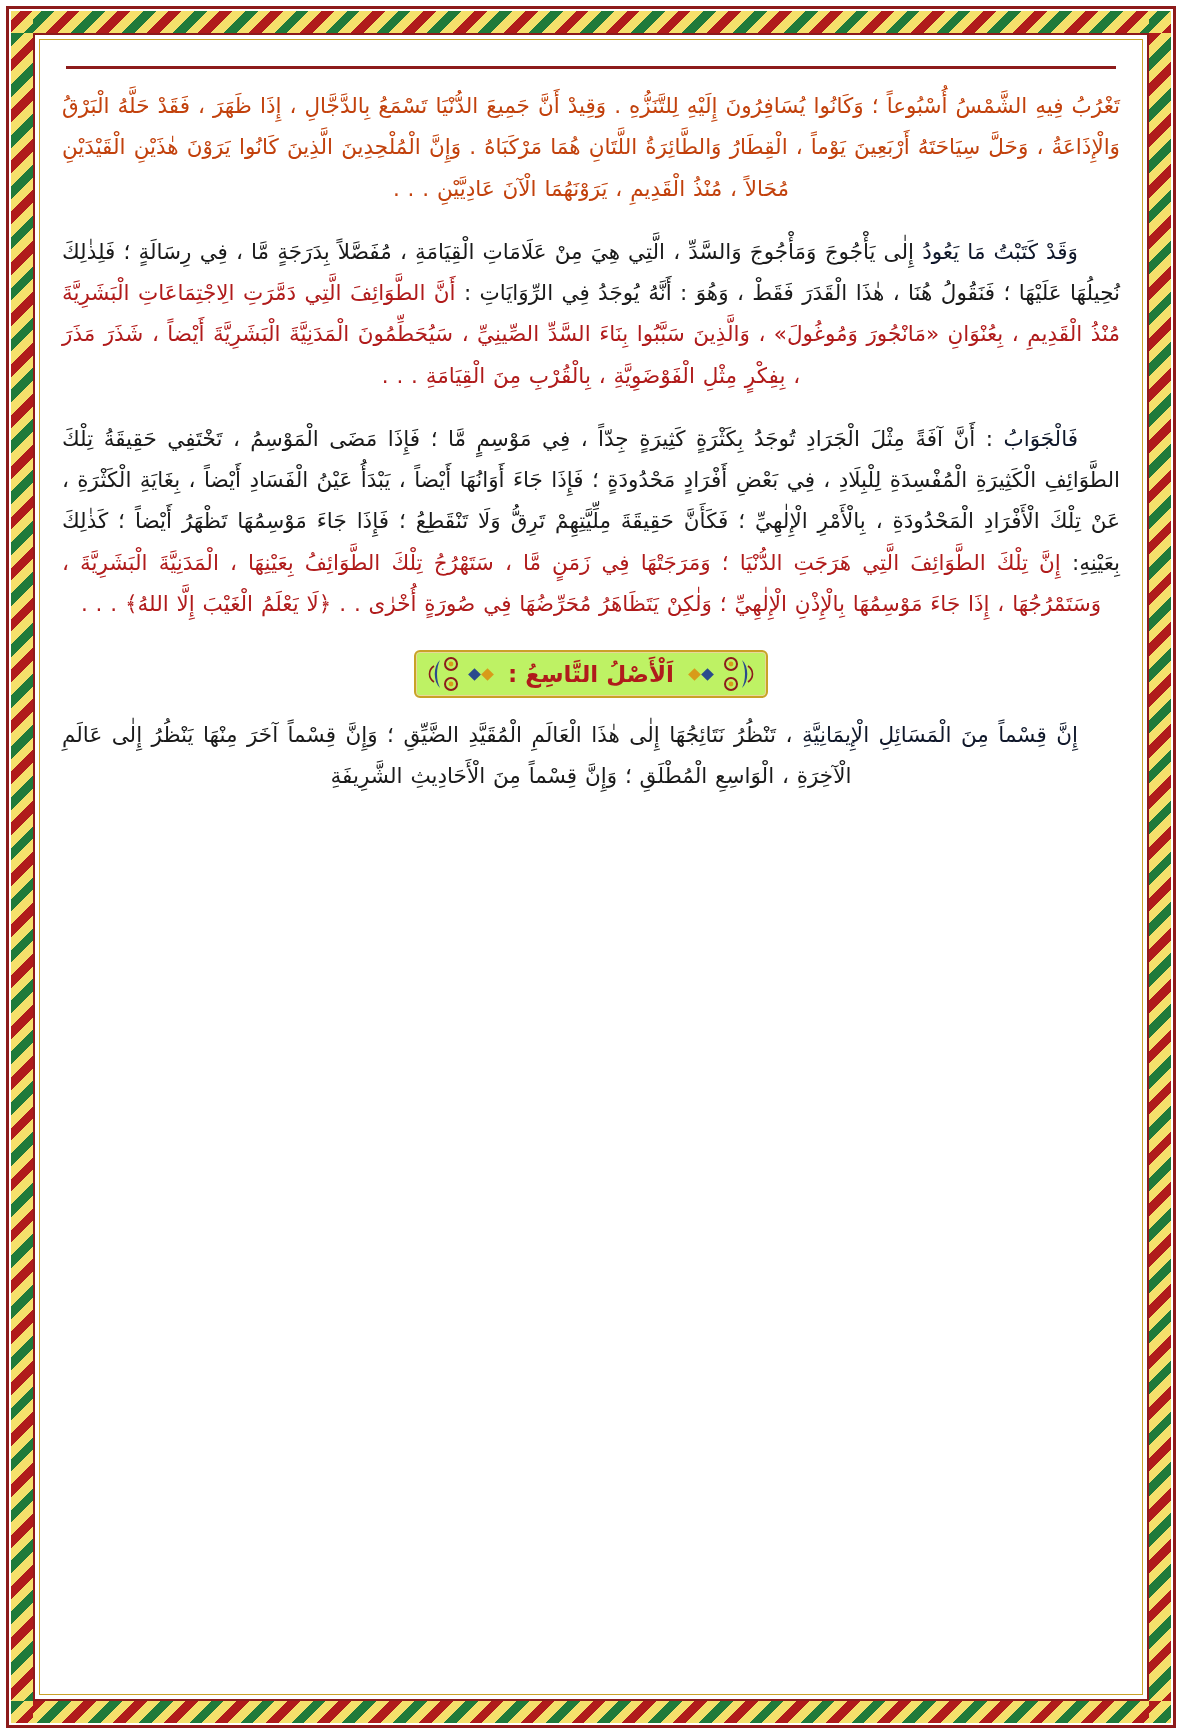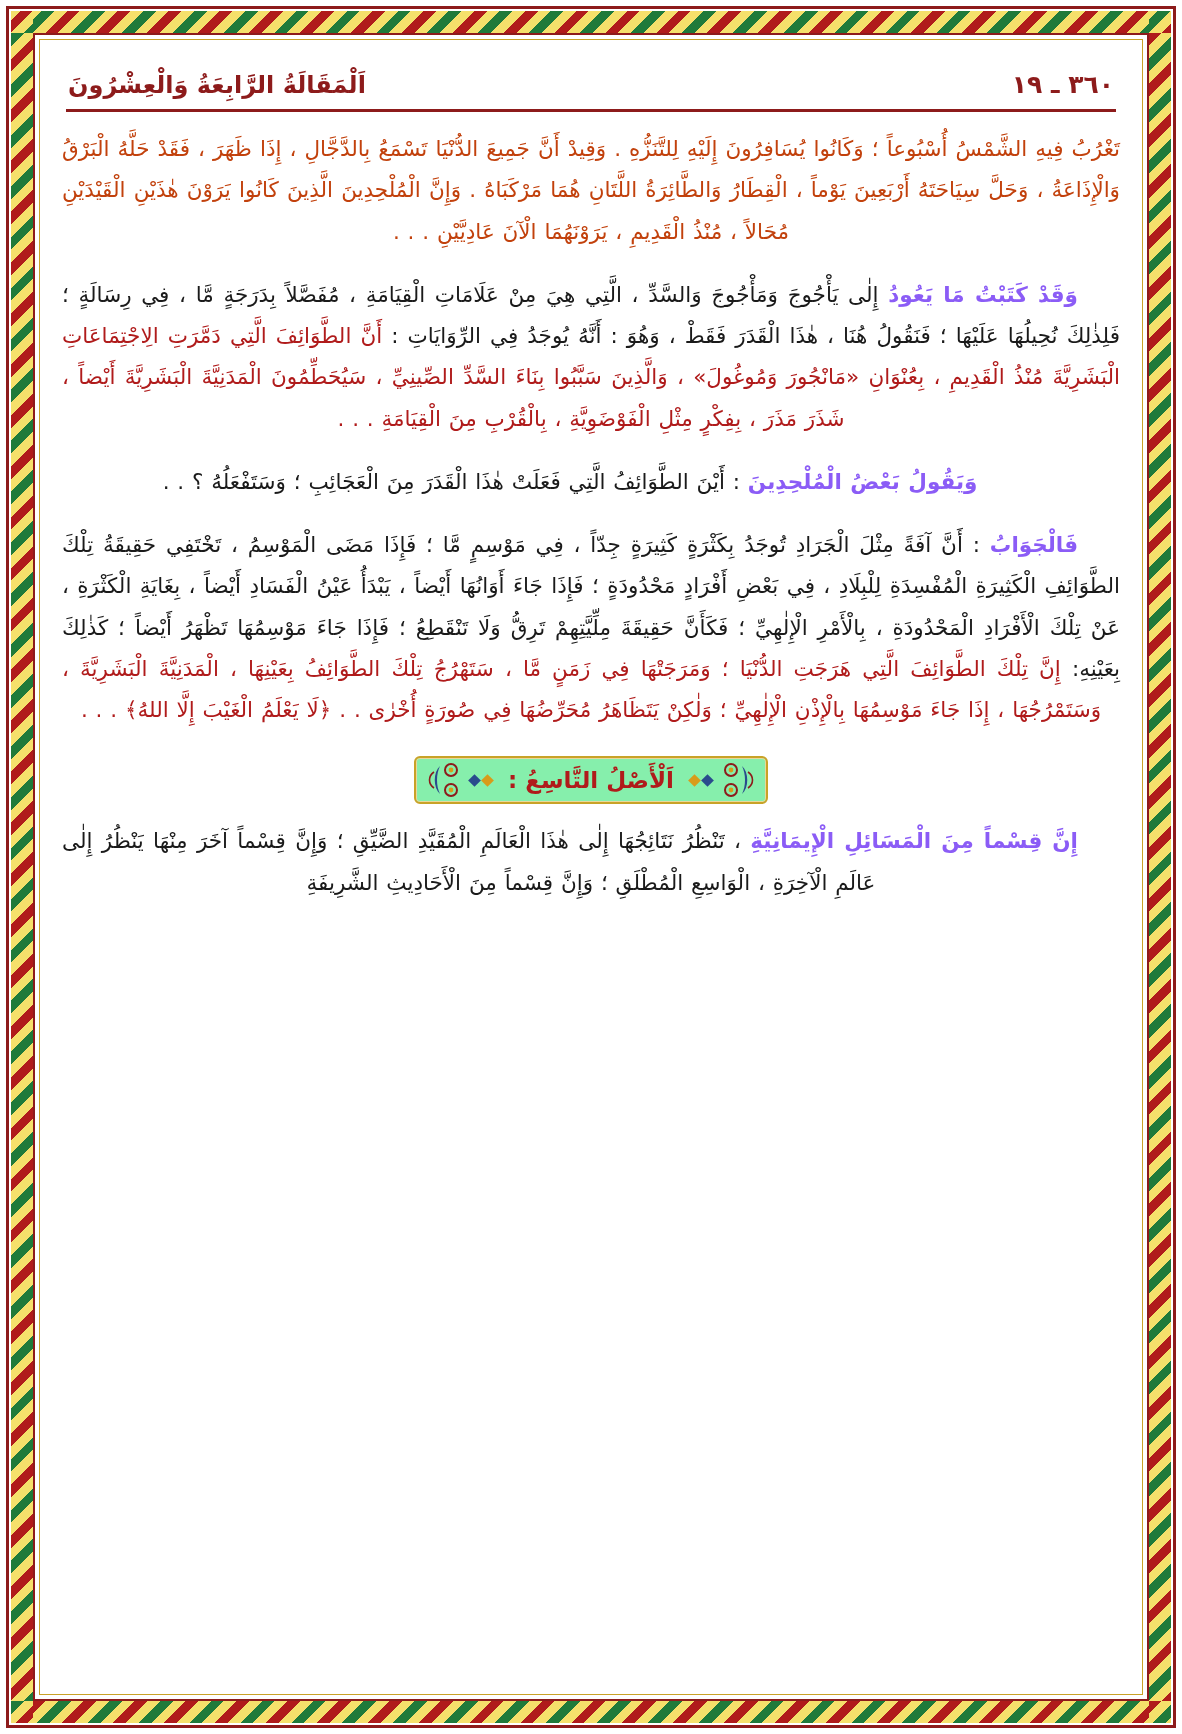--- a/index.html
+++ b/index.html
@@ -99,41 +99,41 @@
     text-align: justify;
     text-align-last: center;
     color: #1a1a1a;
     word-spacing: 1px;
   }
   p.red {
     color: #c2410c;
   }
   .indent { display: inline-block; width: 42px; }
   .lead {
-    color: #8b5cf6;
-    font-weight: bold;
+    color: #0f172a;
+    font-weight: normal;
   }
   .redrun { color: #b01b1b; }
   .sectioned { text-align-last: right; }
 
   
   .section-head {
     display: flex;
     justify-content: center;
     align-items: center;
     margin: 26px 0 16px 0;
   }
   .ornament-bar {
     display: flex;
     align-items: center;
     justify-content: center;
     gap: 10px;
     border: 2px solid #c9a227;
     border-radius: 6px;
-    background: #86efac;
+    background: #bef264;
     padding: 4px 10px;
     box-shadow: 0 0 0 1px #e8d89a inset;
   }
   .orn-side {
     width: 34px;
     height: 36px;
     position: relative;
   }
   .orn-side svg { display: block; }
   .section-title {
@@ -160,37 +160,30 @@
 
 <div class="page">
 
   <div class="frame-outer"></div>
   <div class="frame-band"></div>
   <div class="frame-band-inner"></div>
   <div class="frame-inner-line"></div>
 
   <div class="content">
 
-    <div class="header">
-      <div class="chapter-title">اَلْمَقَالَةُ الرَّابِعَةُ وَالْعِشْرُونَ</div>
-      <div class="page-number">٣٦٠ ـ ١٩</div>
-    </div>
     <div class="header-rule"></div>
 
     <div class="body">
 
       <p class="para red">تَغْرُبُ فِيهِ الشَّمْسُ أُسْبُوعاً ؛ وَكَانُوا يُسَافِرُونَ إِلَيْهِ لِلتَّنَزُّهِ . وَقِيدْ أَنَّ جَمِيعَ الدُّنْيَا تَسْمَعُ بِالدَّجَّالِ ، إِذَا ظَهَرَ ، فَقَدْ حَلَّهُ الْبَرْقُ وَالْإِذَاعَةُ ، وَحَلَّ سِيَاحَتَهُ أَرْبَعِينَ يَوْماً ، الْقِطَارُ وَالطَّائِرَةُ اللَّتَانِ هُمَا مَرْكَبَاهُ . وَإِنَّ الْمُلْحِدِينَ الَّذِينَ كَانُوا يَرَوْنَ هٰذَيْنِ الْقَيْدَيْنِ مُحَالاً ، مُنْذُ الْقَدِيمِ ، يَرَوْنَهُمَا الْآنَ عَادِيَّيْنِ . . .</p>
 
       <p class="para">
         <span class="indent"></span><span class="lead">وَقَدْ كَتَبْتُ مَا يَعُودُ</span><span> إِلٰى يَأْجُوجَ وَمَأْجُوجَ وَالسَّدِّ ، الَّتِي هِيَ مِنْ عَلَامَاتِ الْقِيَامَةِ ، مُفَصَّلاً بِدَرَجَةٍ مَّا ، فِي رِسَالَةٍ ؛ فَلِذٰلِكَ نُحِيلُهَا عَلَيْهَا ؛ فَنَقُولُ هُنَا ، هٰذَا الْقَدَرَ فَقَطْ ، وَهُوَ : أَنَّهُ يُوجَدُ فِي الرِّوَايَاتِ : </span><span class="redrun">أَنَّ الطَّوَائِفَ الَّتِي دَمَّرَتِ الِاجْتِمَاعَاتِ الْبَشَرِيَّةَ مُنْذُ الْقَدِيمِ ، بِعُنْوَانِ «مَانْجُورَ وَمُوغُولَ» ، وَالَّذِينَ سَبَّبُوا بِنَاءَ السَّدِّ الصِّينِيِّ ، سَيُحَطِّمُونَ الْمَدَنِيَّةَ الْبَشَرِيَّةَ أَيْضاً ، شَذَرَ مَذَرَ ، بِفِكْرٍ مِثْلِ الْفَوْضَوِيَّةِ ، بِالْقُرْبِ مِنَ الْقِيَامَةِ . . .</span>
       </p>
 
-      <p class="para">
-        <span class="indent"></span><span class="lead">وَيَقُولُ بَعْضُ الْمُلْحِدِينَ</span><span> : أَيْنَ الطَّوَائِفُ الَّتِي فَعَلَتْ هٰذَا الْقَدَرَ مِنَ الْعَجَائِبِ ؛ وَسَتَفْعَلُهُ ؟ . .</span>
-      </p>
 
       <p class="para">
         <span class="indent"></span><span class="lead">فَالْجَوَابُ</span><span> : أَنَّ آفَةً مِثْلَ الْجَرَادِ تُوجَدُ بِكَثْرَةٍ كَثِيرَةٍ جِدّاً ، فِي مَوْسِمٍ مَّا ؛ فَإِذَا مَضَى الْمَوْسِمُ ، تَخْتَفِي حَقِيقَةُ تِلْكَ الطَّوَائِفِ الْكَثِيرَةِ الْمُفْسِدَةِ لِلْبِلَادِ ، فِي بَعْضِ أَفْرَادٍ مَحْدُودَةٍ ؛ فَإِذَا جَاءَ أَوَانُهَا أَيْضاً ، يَبْدَأُ عَيْنُ الْفَسَادِ أَيْضاً ، بِغَايَةِ الْكَثْرَةِ ، عَنْ تِلْكَ الْأَفْرَادِ الْمَحْدُودَةِ ، بِالْأَمْرِ الْإِلٰهِيِّ ؛ فَكَأَنَّ حَقِيقَةَ مِلِّيَّتِهِمْ تَرِقُّ وَلَا تَنْقَطِعُ ؛ فَإِذَا جَاءَ مَوْسِمُهَا تَظْهَرُ أَيْضاً ؛ كَذٰلِكَ بِعَيْنِهِ: </span><span class="redrun">إِنَّ تِلْكَ الطَّوَائِفَ الَّتِي هَرَجَتِ الدُّنْيَا ؛ وَمَرَجَتْهَا فِي زَمَنٍ مَّا ، سَتَهْرُجُ تِلْكَ الطَّوَائِفُ بِعَيْنِهَا ، الْمَدَنِيَّةَ الْبَشَرِيَّةَ ، وَسَتَمْرُجُهَا ، إِذَا جَاءَ مَوْسِمُهَا بِالْإِذْنِ الْإِلٰهِيِّ ؛ وَلٰكِنْ يَتَظَاهَرُ مُحَرِّضُهَا فِي صُورَةٍ أُخْرٰى . . ﴿لَا يَعْلَمُ الْغَيْبَ إِلَّا اللهُ﴾ . . .</span>
       </p>
 
       <div class="section-head">
         <div class="ornament-bar">
           <span class="orn-side">
             <svg width="34" height="36" viewBox="0 0 34 36" aria-hidden="true">
               <circle cx="9" cy="8" r="6" fill="none" stroke="#8d1b1b" stroke-width="2"></circle>

